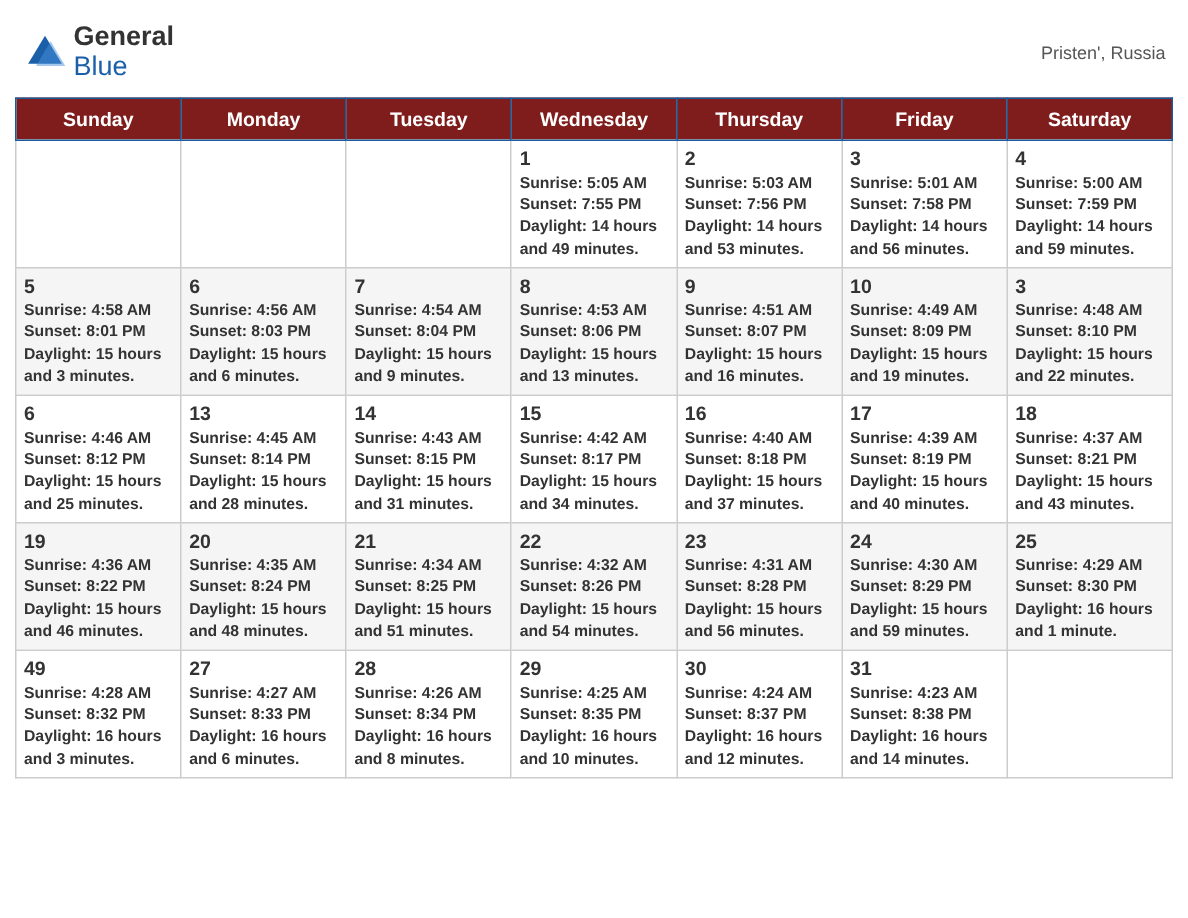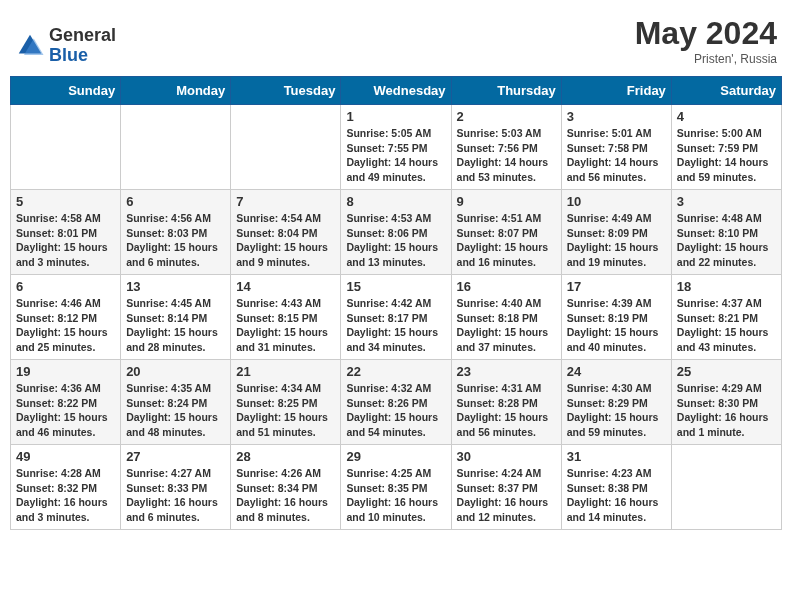--- a/index.html
+++ b/index.html
@@ -6,41 +6,41 @@
     body {
       font-family: Arial, sans-serif;
       background: #fff;
       width: 792px;
       min-height: 612px;
       padding: 10px;
     }
     .header {
       display: flex;
       justify-content: space-between;
-      align-items: flex-end;
+      align-items: center;
       margin-bottom: 10px;
       padding: 5px 5px 0 5px;
     }
     .logo {
       display: flex;
       align-items: center;
     }
     .logo-text {
       display: flex;
       flex-direction: column;
       line-height: 1.1;
     }
     .logo-general {
       font-size: 18px;
       font-weight: bold;
       color: #333;
     }
     .logo-blue {
       font-size: 18px;
-      font-weight: bold;
+      font-weight: normal;
       color: #1a5fa8;
     }
     .logo-icon {
       width: 30px;
       height: 30px;
       margin-right: 4px;
     }
     .title-block {
       text-align: right;
     }
@@ -52,23 +52,23 @@
     .location {
       font-size: 12px;
       color: #555;
     }
     .calendar-table {
       width: 100%;
       border-collapse: collapse;
       table-layout: fixed;
     }
     .calendar-table th {
-      background-color: #0369a1;
+      background-color: #7f1d1d;
       color: #fff;
-      text-align: right;
+      text-align: center;
       padding: 6px 5px;
       font-size: 13px;
       border: 1px solid #1a5a99;
     }
     .calendar-table td {
       border: 1px solid #ccc;
       vertical-align: top;
       padding: 4px 5px;
       font-size: 10.5px;
       color: #333;
@@ -103,21 +103,20 @@
     <svg class="logo-icon" viewBox="0 0 40 40">
       <polygon points="20,5 35,30 5,30" fill="#1a5fa8"></polygon>
       <polygon points="25,10 38,32 12,32" fill="#4a90d9" opacity="0.5"></polygon>
     </svg>
     <div class="logo-text">
       <span class="logo-general">General</span>
       <span class="logo-blue">Blue</span>
     </div>
   </div>
   <div class="title-block">
-    <div class="month-year">May 2024</div>
     <div class="location">Pristen', Russia</div>
   </div>
 </div>
 
 <table class="calendar-table">
   <thead>
     <tr>
     <th>Sunday</th>
         <th>Monday</th>
         <th>Tuesday</th>

